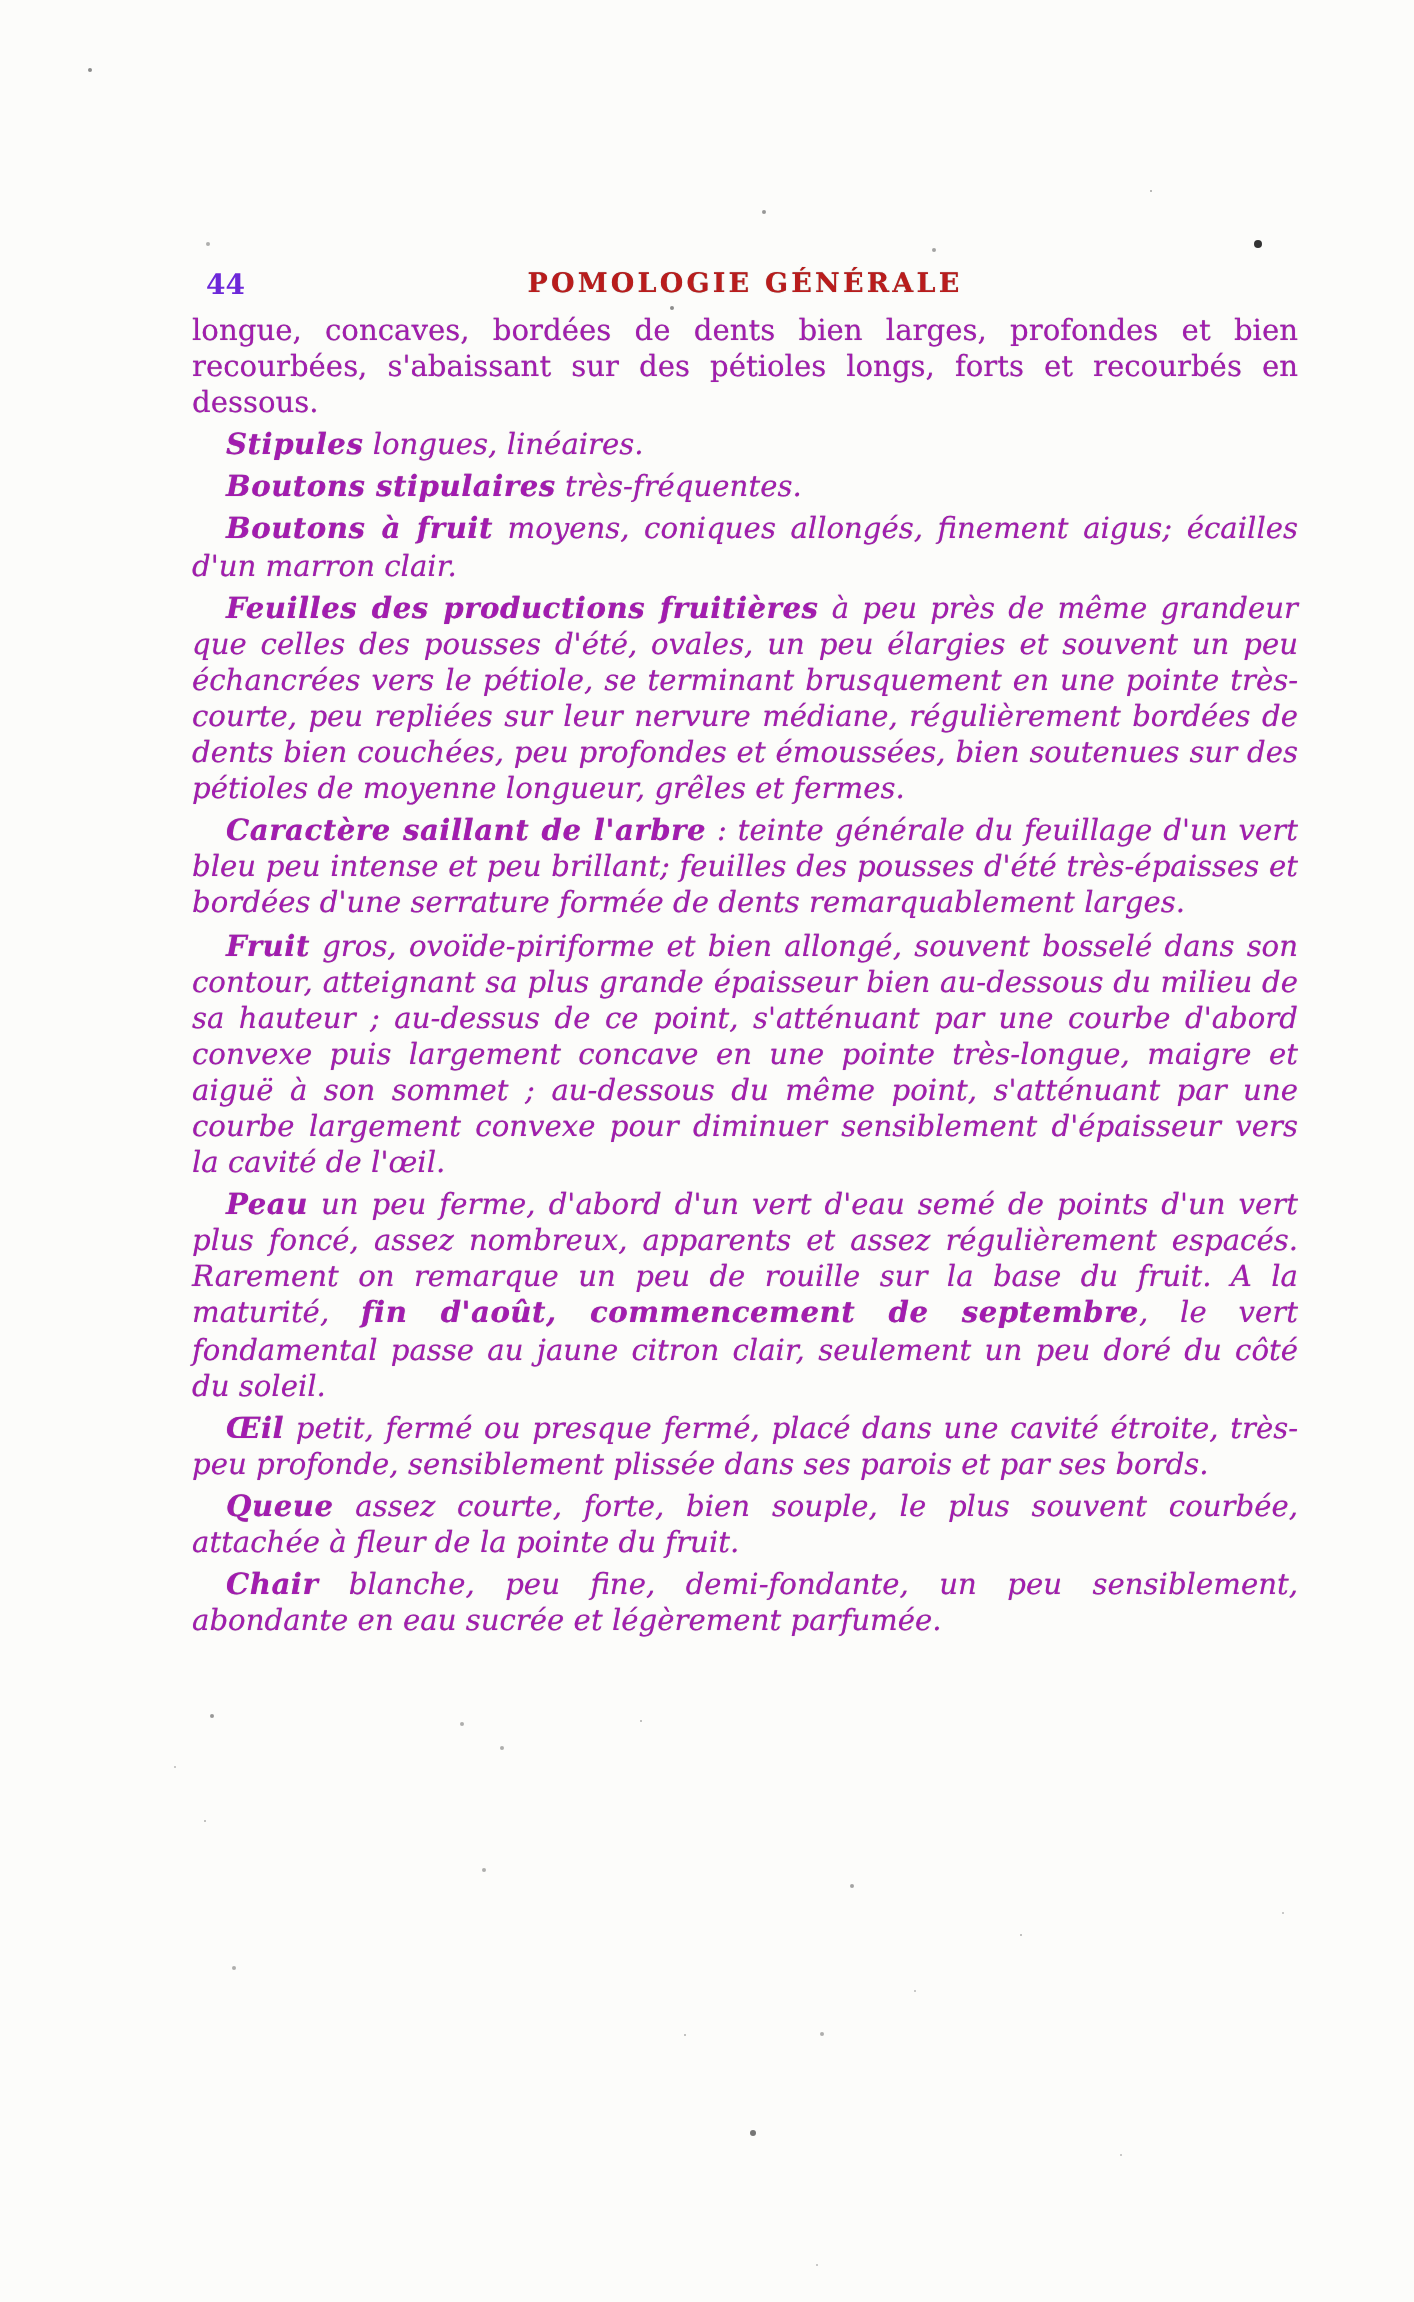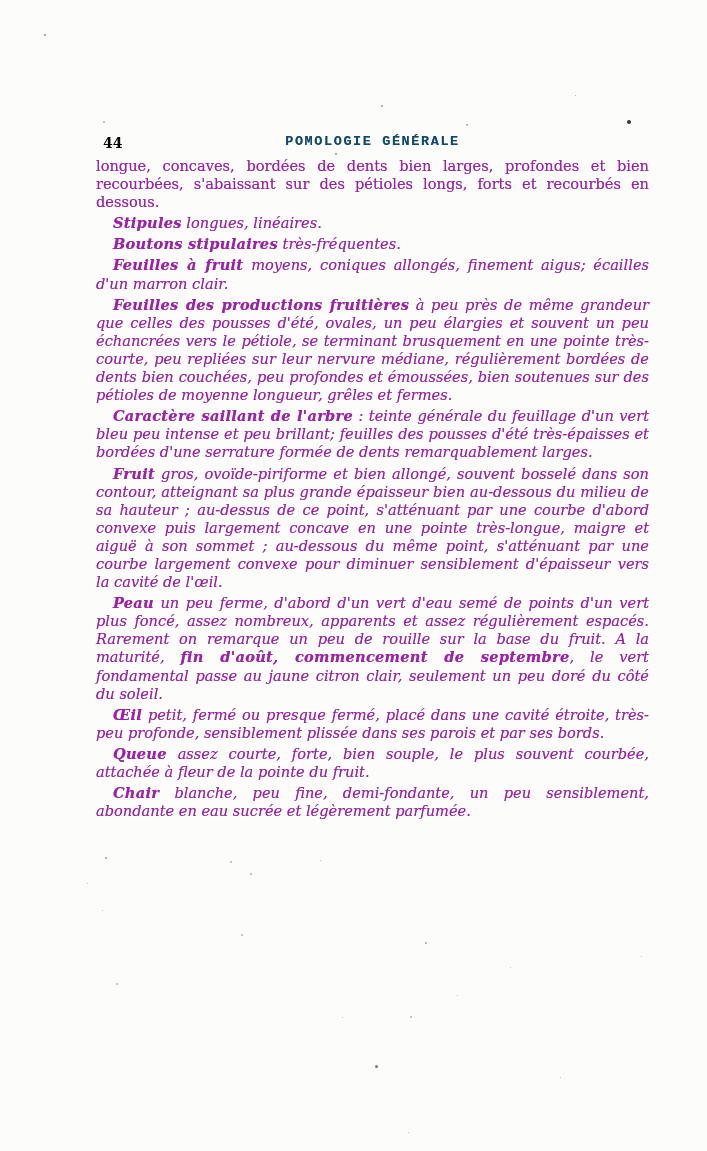--- a/index.html
+++ b/index.html
@@ -9,29 +9,28 @@
     position: relative;
     overflow: hidden;
     font-family: "DejaVu Serif", serif;
   }
   .scan-page { position: absolute; inset: 0; }
 
   
   .header-row { position: absolute; top: 134px; left: 96px; width: 553px; height: 20px; }
   .page-number {
     position: absolute; left: 7px; top: 1px;
-    font-size: 14px; font-weight: bold; color: #000000;
+    font-size: 14px; font-weight: bold; color: #6d28d9;
   }
   .running-title {
     position: absolute; left: 0; right: 0; top: 0;
     text-align: center;
     font-size: 13.5px; font-weight: bold; letter-spacing: 1.6px;
-    color: #0c4a6e;
+    color: #b91c1c;
     text-shadow: 0 0 0.4px rgba(25,25,25,0.5);
-    font-family: Liberation Mono, monospace;
   }
 
   
   .text-col {
     position: absolute; top: 157px; left: 96px; width: 553px;
     text-align: justify;
     font-size: 14.6px; line-height: 18.1px;
     color: #1b1b1b;
     text-shadow: 0 0 0.4px rgba(20,20,20,0.45);
   }
@@ -49,21 +48,21 @@
 
   <div class="header-row">
     <span class="page-number">44</span>
     <span class="running-title">POMOLOGIE GÉNÉRALE</span>
   </div>
 
   <main class="text-col" id="body-text" style="color: #a21caf;">
       <p><span class="run">longue, concaves, bordées de dents bien larges, profondes et bien recourbées, s'abaissant sur des pétioles longs, forts et recourbés en dessous.</span></p>
       <p class="indent"><span class="lead">Stipules</span><span class="run"> longues, linéaires.</span></p>
       <p class="indent"><span class="lead">Boutons stipulaires</span><span class="run"> très-fréquentes.</span></p>
-      <p class="indent"><span class="lead">Feuilles à fruit</span><span class="run"> moyens, coniques allongés, finement aigus; écailles d'un marron clair.</span></p>
+      <p class="indent"><span class="lead">Boutons à fruit</span><span class="run"> moyens, coniques allongés, finement aigus; écailles d'un marron clair.</span></p>
       <p class="indent"><span class="lead">Feuilles des productions fruitières</span><span class="run"> à peu près de même grandeur que celles des pousses d'été, ovales, un peu élargies et souvent un peu échancrées vers le pétiole, se terminant brusquement en une pointe très-courte, peu repliées sur leur nervure médiane, régulièrement bordées de dents bien couchées, peu profondes et émoussées, bien soutenues sur des pétioles de moyenne longueur, grêles et fermes.</span></p>
       <p class="indent"><span class="lead">Caractère saillant de l'arbre</span><span class="run"> : teinte générale du feuillage d'un vert bleu peu intense et peu brillant; feuilles des pousses d'été très-épaisses et bordées d'une serrature formée de dents remarquablement larges.</span></p>
       <p class="indent"><span class="lead">Fruit</span><span class="run"> gros, ovoïde-piriforme et bien allongé, souvent bosselé dans son contour, atteignant sa plus grande épaisseur bien au-dessous du milieu de sa hauteur ; au-dessus de ce point, s'atténuant par une courbe d'abord convexe puis largement concave en une pointe très-longue, maigre et aiguë à son sommet ; au-dessous du même point, s'atténuant par une courbe largement convexe pour diminuer sensiblement d'épaisseur vers la cavité de l'œil.</span></p>
       <p class="indent"><span class="lead">Peau</span><span class="run"> un peu ferme, d'abord d'un vert d'eau semé de points d'un vert plus foncé, assez nombreux, apparents et assez régulièrement espacés. Rarement on remarque un peu de rouille sur la base du fruit. A la maturité, </span><span class="lead">fin d'août, commencement de septembre</span><span class="run">, le vert fondamental passe au jaune citron clair, seulement un peu doré du côté du soleil.</span></p>
       <p class="indent"><span class="lead">Œil</span><span class="run"> petit, fermé ou presque fermé, placé dans une cavité étroite, très-peu profonde, sensiblement plissée dans ses parois et par ses bords.</span></p>
       <p class="indent"><span class="lead">Queue</span><span class="run"> assez courte, forte, bien souple, le plus souvent courbée, attachée à fleur de la pointe du fruit.</span></p>
       <p class="indent"><span class="lead">Chair</span><span class="run"> blanche, peu fine, demi-fondante, un peu sensiblement, abondante en eau sucrée et légèrement parfumée.</span></p>
     </main>
 
 <div class="speck" style="left: 627px; top: 120px; width: 4px; height: 4px; opacity: 0.9;"></div>

